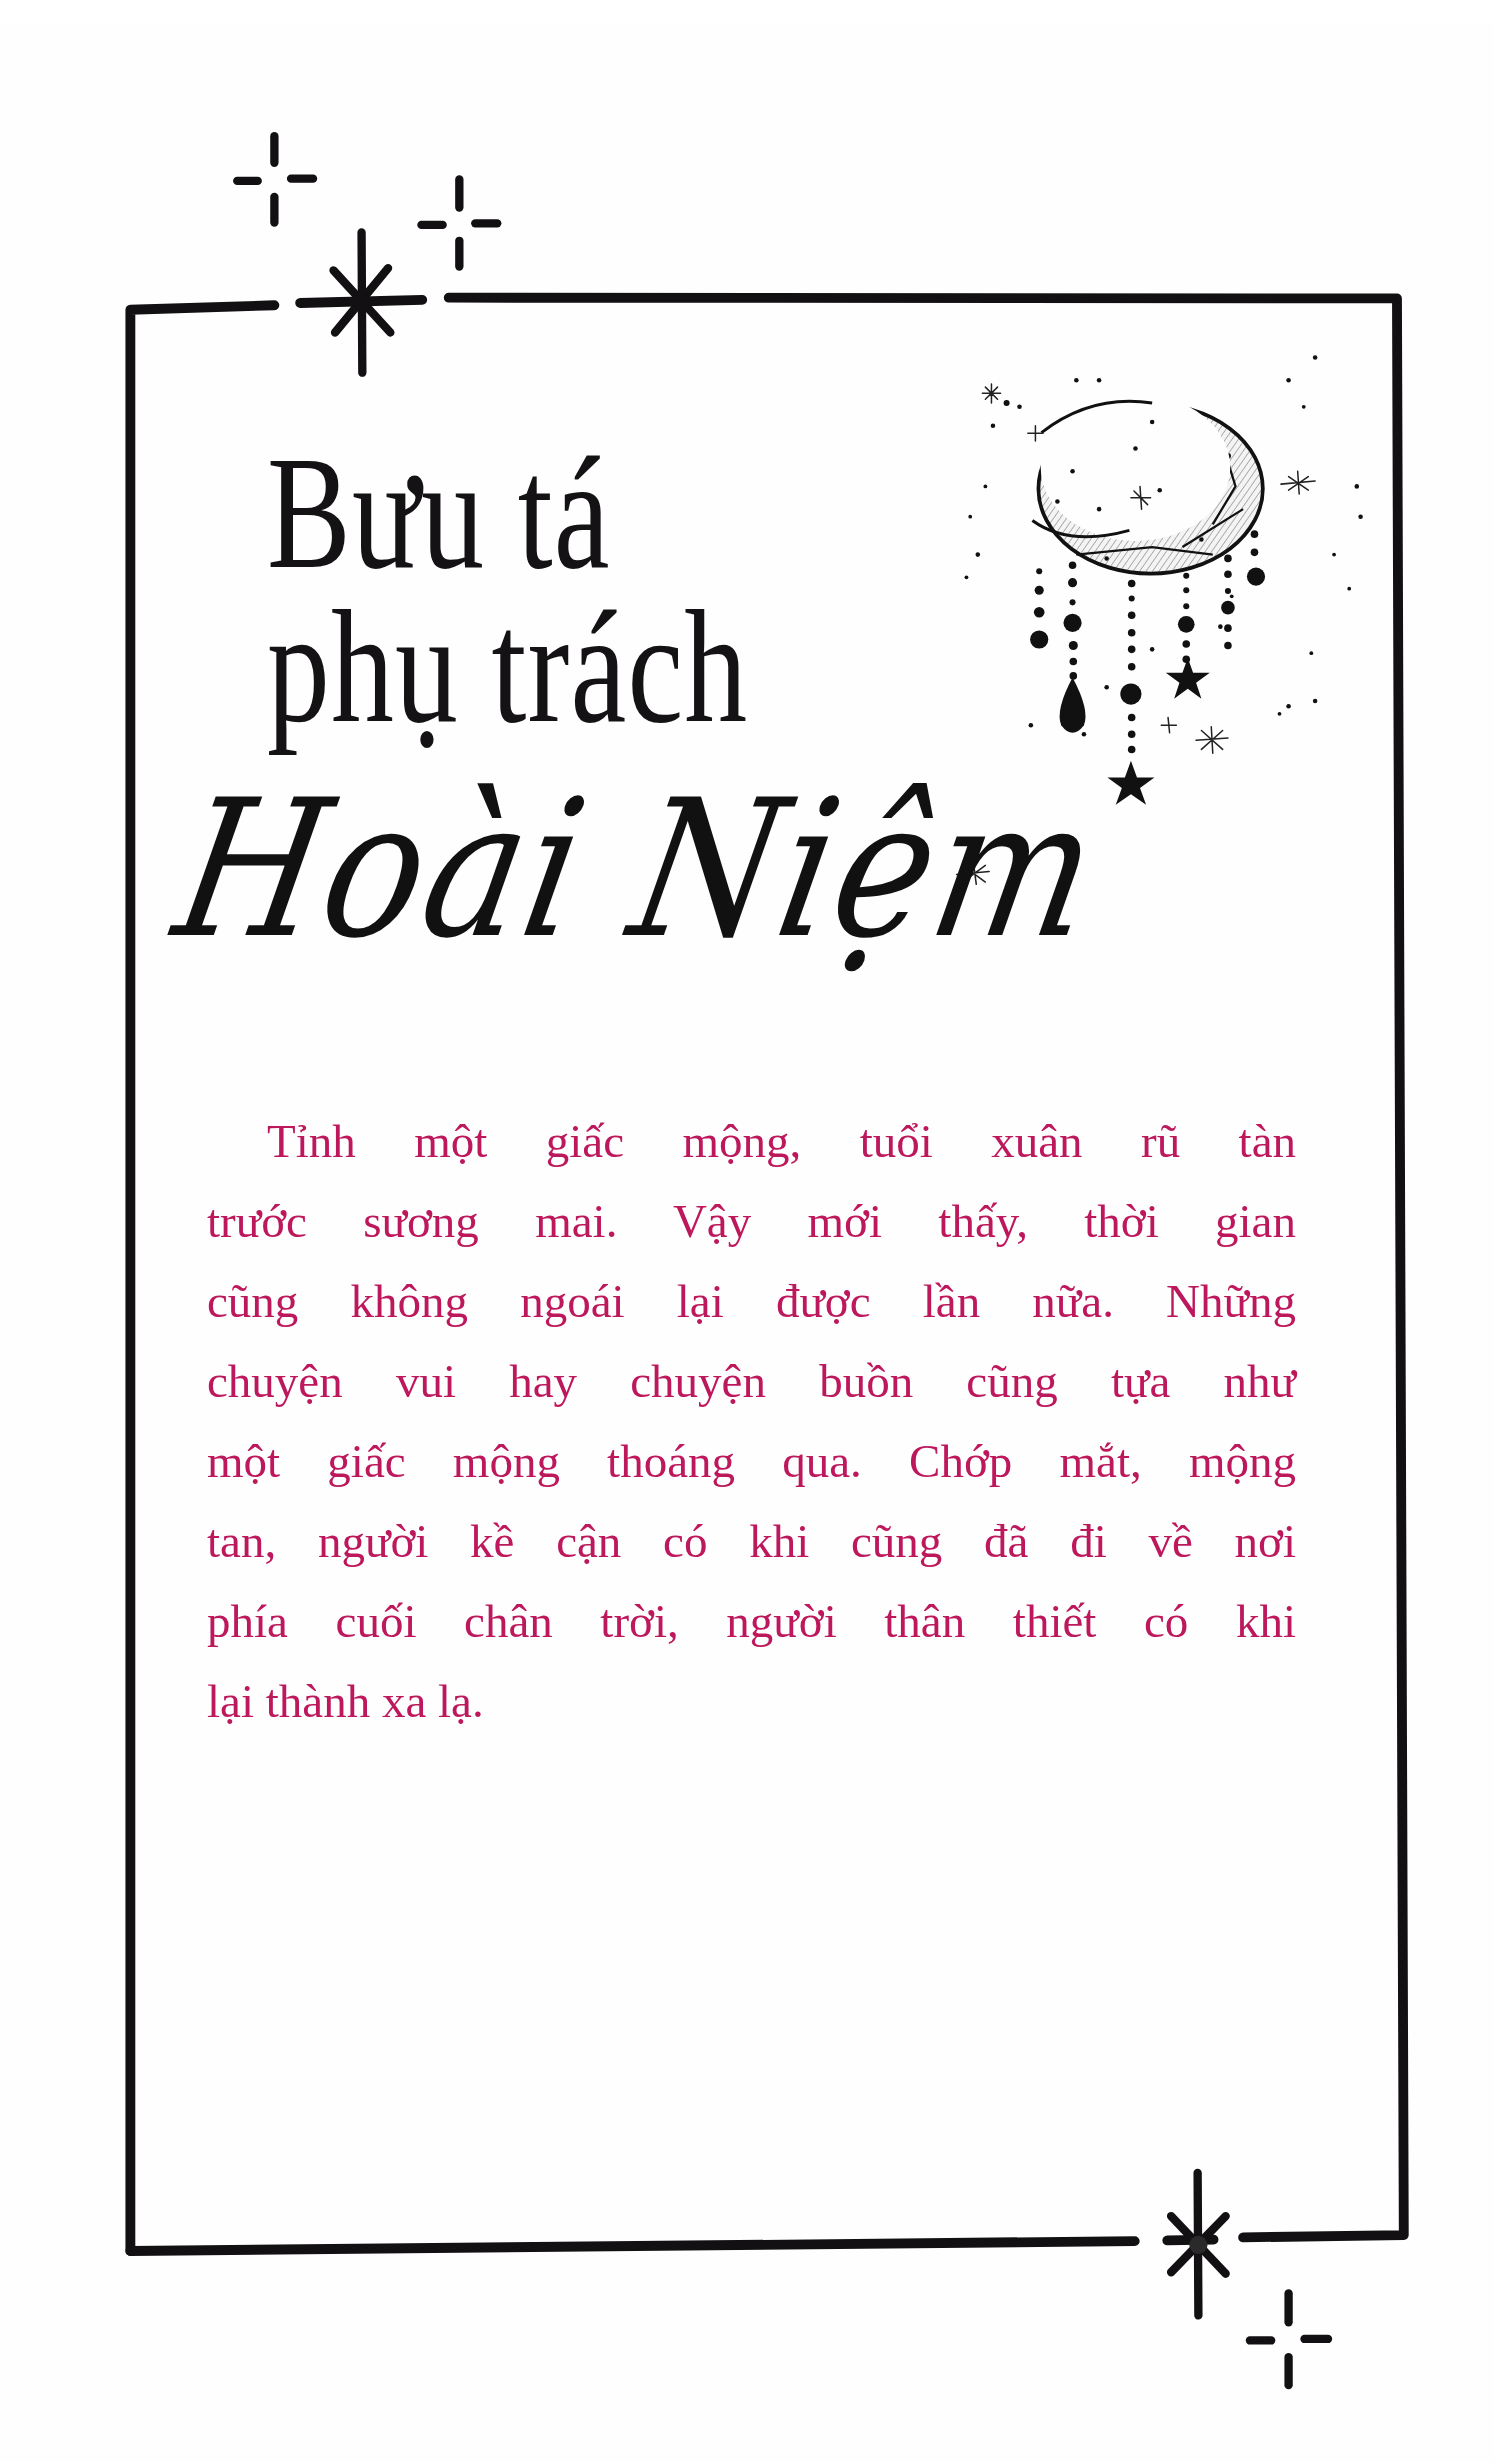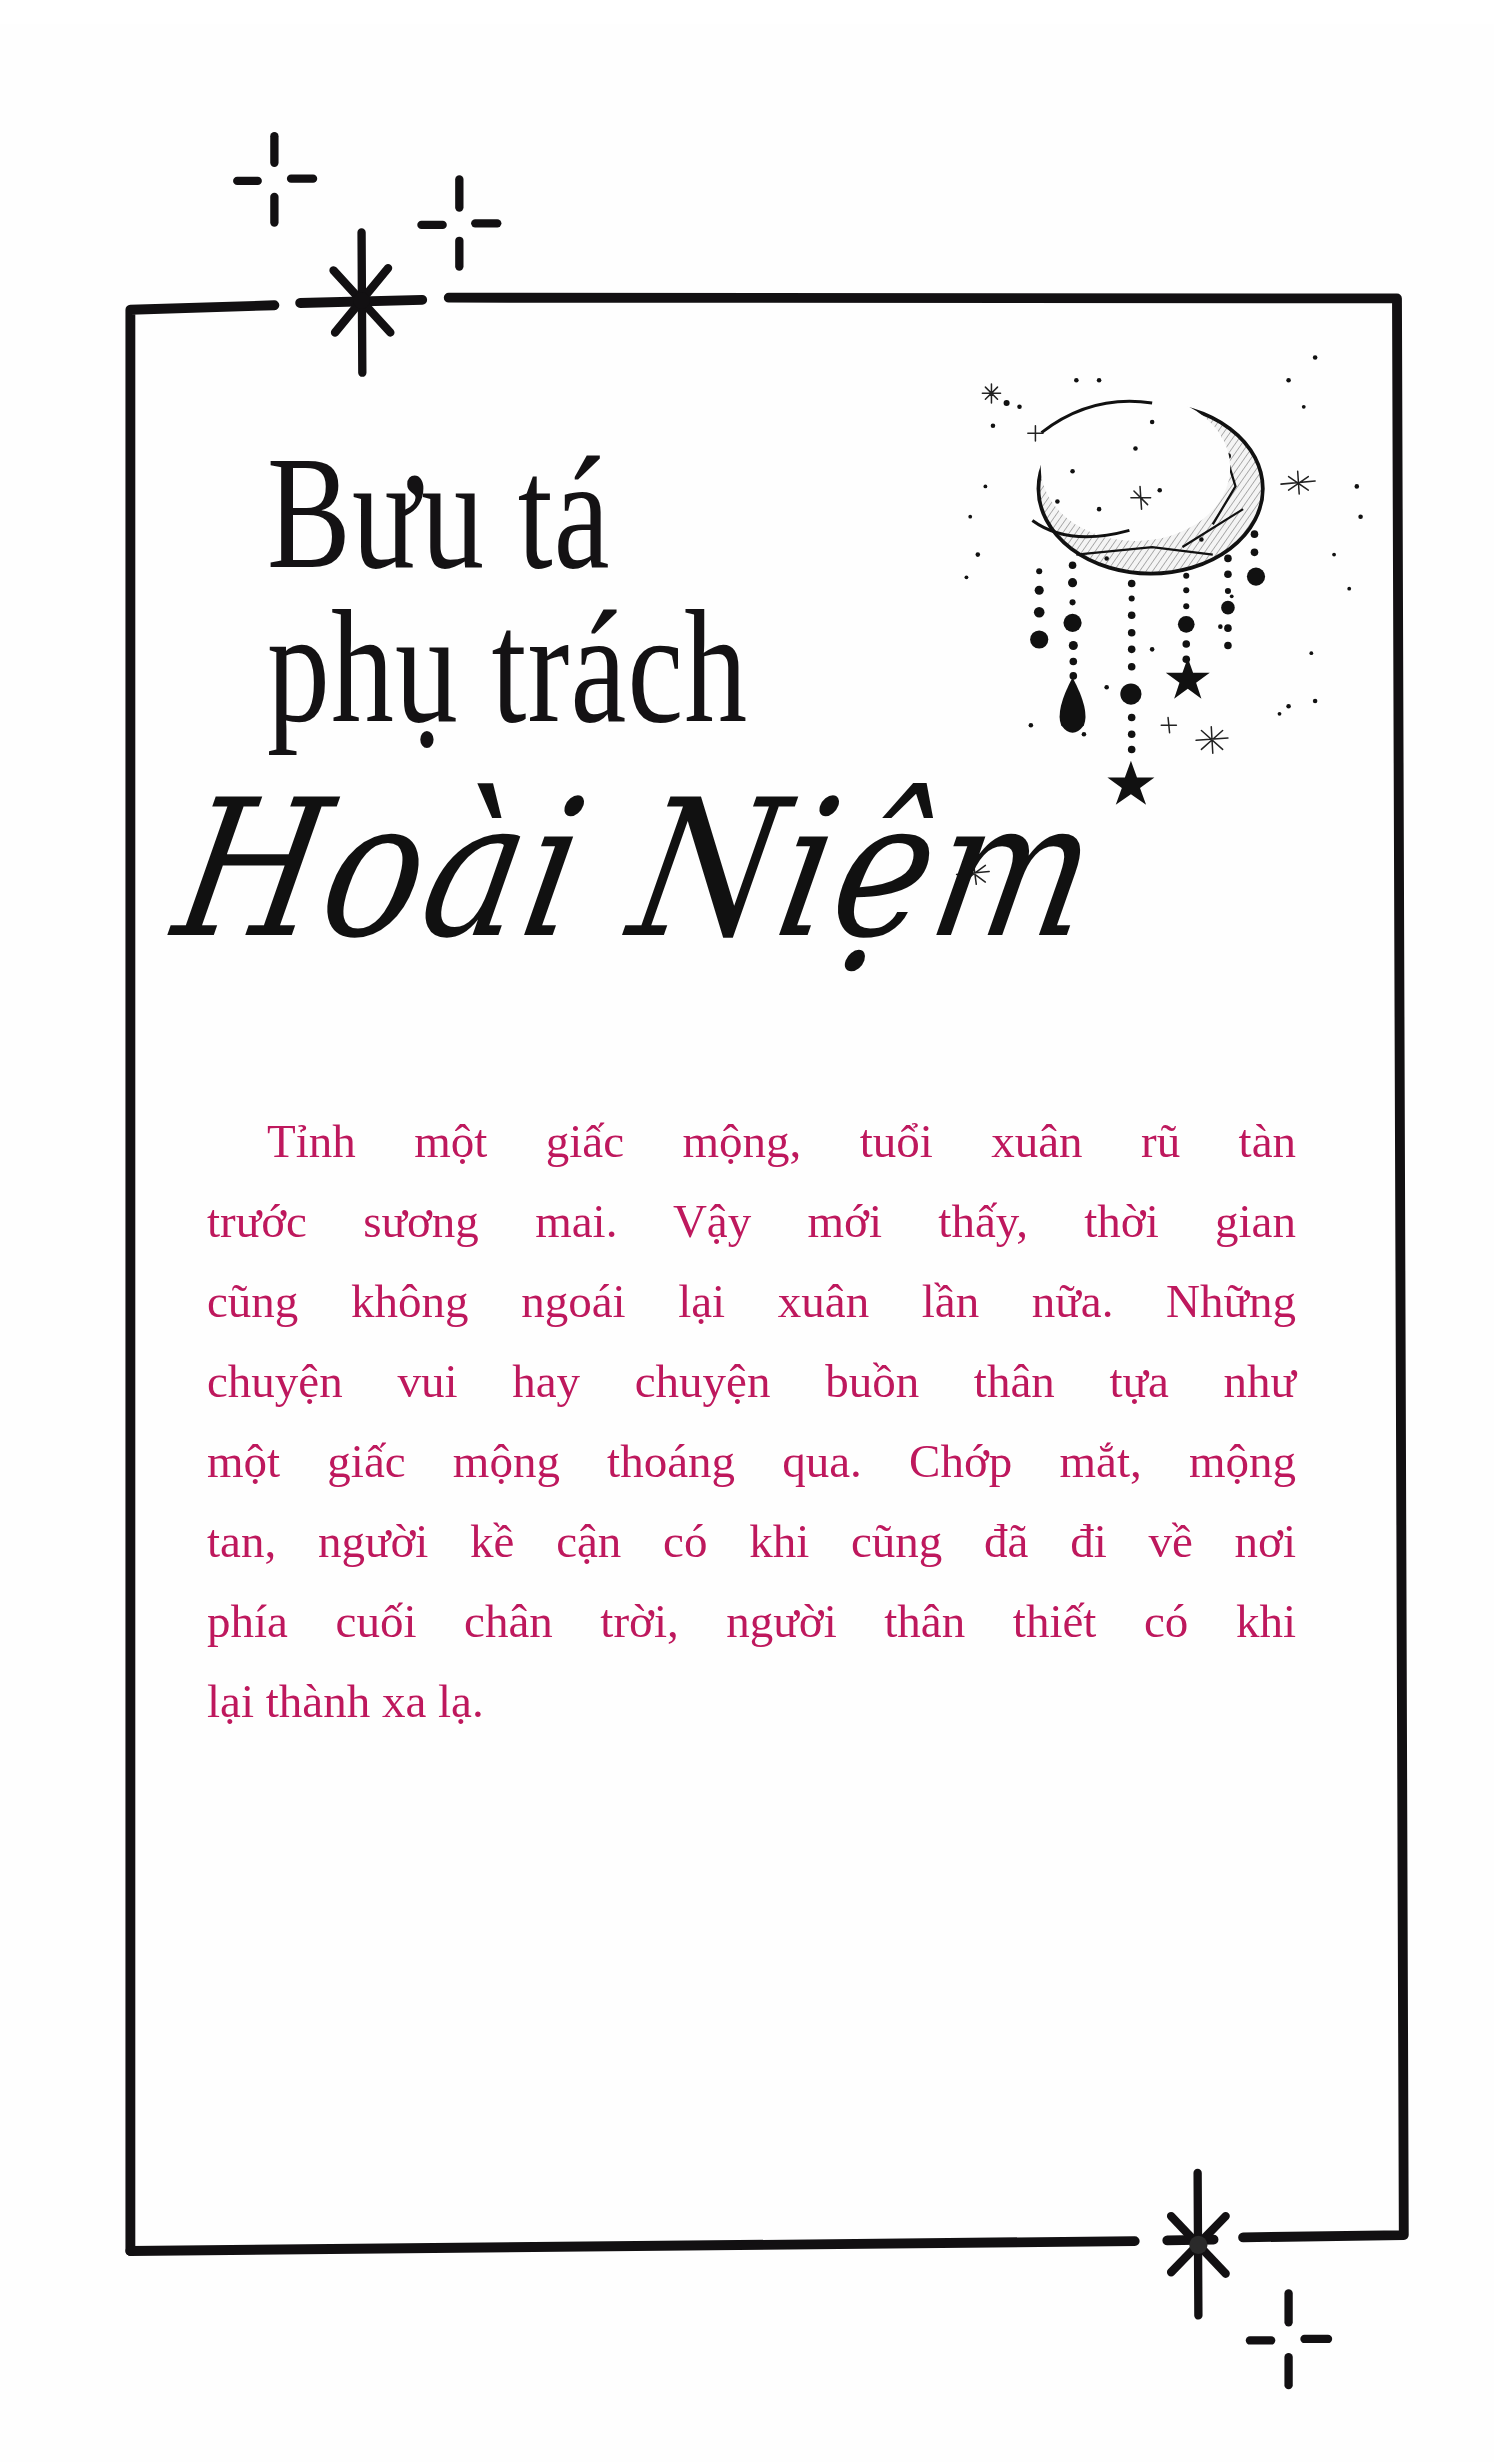--- a/index.html
+++ b/index.html
@@ -234,21 +234,21 @@
     </g>
   </svg>
 
   <div class="title-line title-1">Bưu tá</div>
   <div class="title-line title-2">phụ trách</div>
   <div class="script">Hoài Niệm</div>
 
   <div class="body-text">
     <span class="body-line indent">Tỉnh một giấc mộng, tuổi xuân rũ tàn</span>
     <span class="body-line">trước sương mai. Vậy mới thấy, thời gian</span>
-    <span class="body-line">cũng không ngoái lại xuân lần nữa. Những</span>
-    <span class="body-line">chuyện vui hay chuyện buồn thân tựa như</span>
+    <span class="body-line">cũng không ngoái lại được lần nữa. Những</span>
+    <span class="body-line">chuyện vui hay chuyện buồn cũng tựa như</span>
     <span class="body-line">một giấc mộng thoáng qua. Chớp mắt, mộng</span>
     <span class="body-line">tan, người kề cận có khi cũng đã đi về nơi</span>
     <span class="body-line">phía cuối chân trời, người thân thiết có khi</span>
     <span class="body-line last">lại thành xa lạ.</span>
   </div>
 </div>
 
 
 </body></html>

